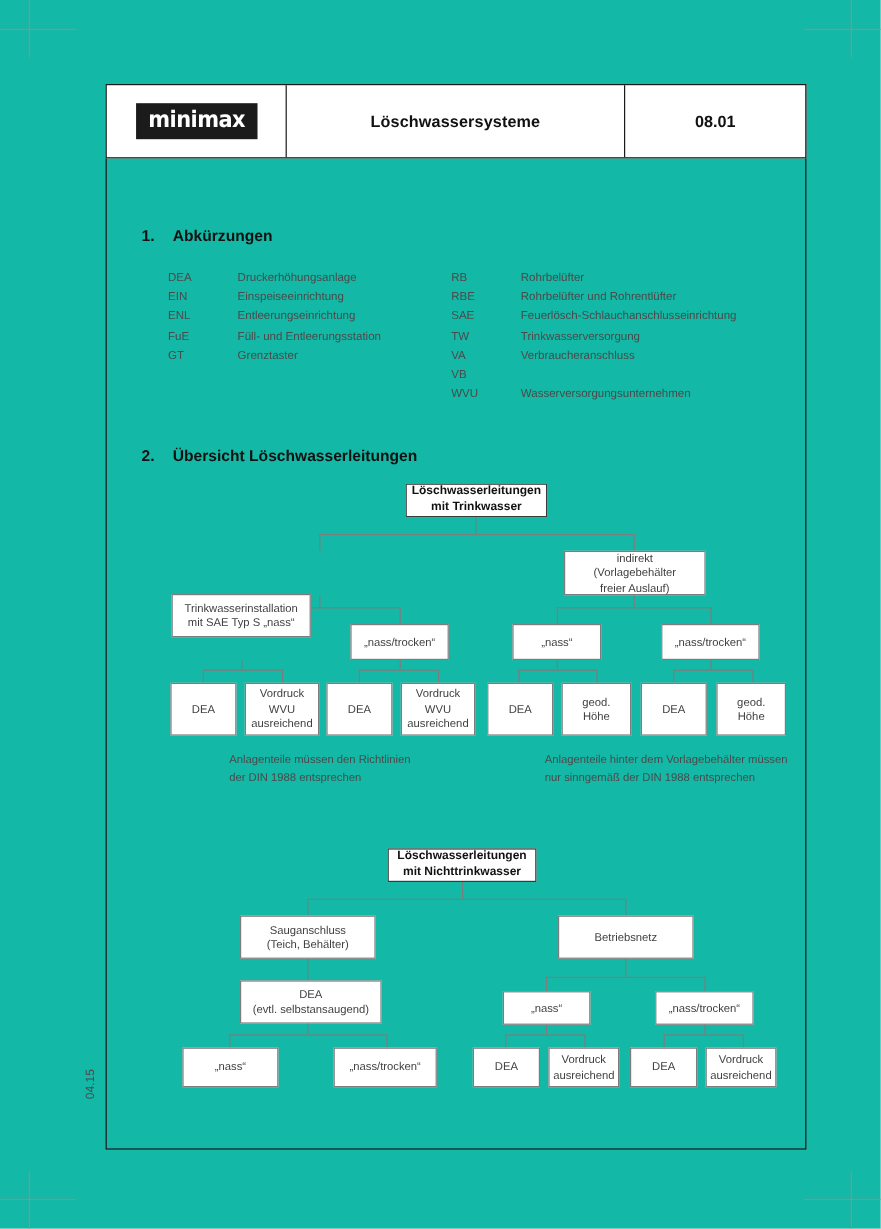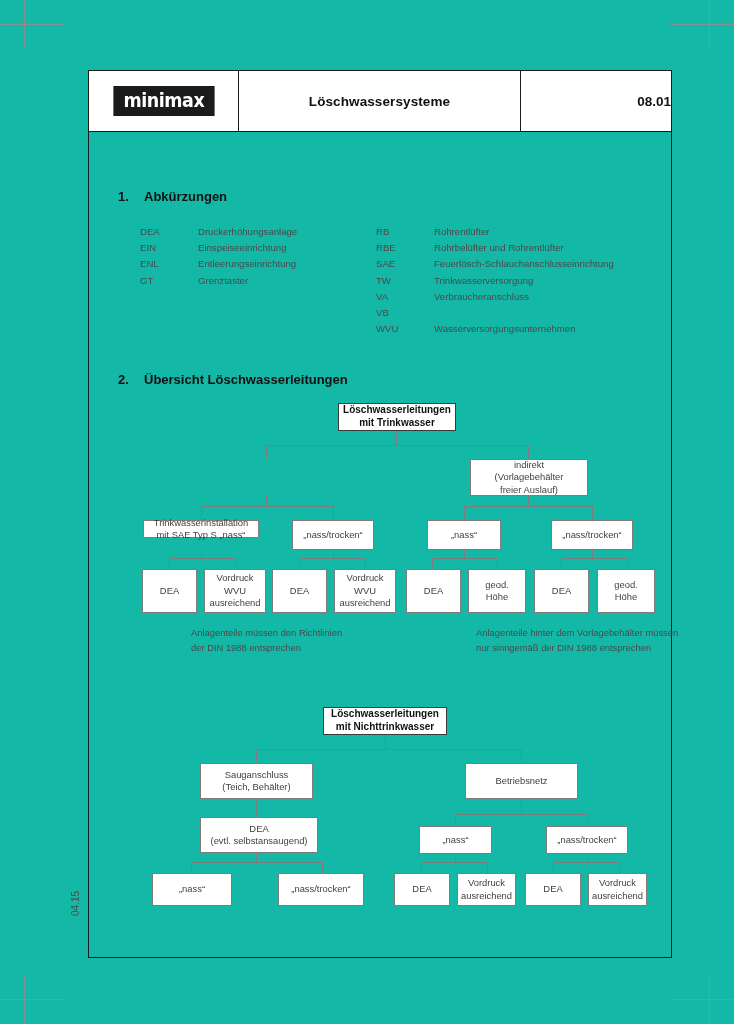--- a/index.html
+++ b/index.html
@@ -81,21 +81,21 @@
   .hdr-title-cell span {
     font-size: 13.5px;
     font-weight: bold;
     color: #111111;
     letter-spacing: 0.1px;
   }
   .hdr-code-cell {
     width: 150px;
     display: flex;
     align-items: center;
-    justify-content: flex-end;
+    justify-content: center;
     box-sizing: border-box;
   }
   .hdr-code-cell span {
     font-size: 13.5px;
     font-weight: bold;
     color: #111111;
   }
 
   
   .section-heading {
@@ -206,29 +206,33 @@
     </div>
     <div class="abbr-row">
       <div class="abbr-key">EIN</div>
       <div class="abbr-val">Einspeiseeinrichtung</div>
     </div>
     <div class="abbr-row">
       <div class="abbr-key">ENL</div>
       <div class="abbr-val">Entleerungseinrichtung</div>
     </div>
     <div class="abbr-row">
+      <div class="abbr-key">FuE</div>
+      <div class="abbr-val">Füll- und Entleerungsstation</div>
+    </div>
+    <div class="abbr-row">
       <div class="abbr-key">GT</div>
       <div class="abbr-val">Grenztaster</div>
     </div>
   </div>
 
   <div class="abbr-col" style="left:376px; top:224px; width:280px;">
     <div class="abbr-row">
       <div class="abbr-key">RB</div>
-      <div class="abbr-val">Rohrentlüfter</div>
+      <div class="abbr-val">Rohrbelüfter</div>
     </div>
     <div class="abbr-row">
       <div class="abbr-key">RBE</div>
       <div class="abbr-val">Rohrbelüfter und Rohrentlüfter</div>
     </div>
     <div class="abbr-row">
       <div class="abbr-key">SAE</div>
       <div class="abbr-val">Feuerlösch-Schlauchanschlusseinrichtung</div>
     </div>
     <div class="abbr-row">
@@ -264,21 +268,21 @@
   <div class="conn v" style="left:266px; top:496px; height:10px;"></div>
   <div class="conn h" style="left:201px; top:506px; width:132px;"></div>
   <div class="conn v" style="left:201px; top:506px; height:14px;"></div>
   <div class="conn v" style="left:333px; top:506px; height:14px;"></div>
 
   <div class="conn v" style="left:528px; top:496px; height:10px;"></div>
   <div class="conn h" style="left:464px; top:506px; width:128px;"></div>
   <div class="conn v" style="left:464px; top:506px; height:14px;"></div>
   <div class="conn v" style="left:592px; top:506px; height:14px;"></div>
 
-  <div class="node" style="left:143px; top:520px; width:116px; height:18px;">Trinkwasserinstallation<br>mit SAE Typ S „nass“</div>
+  <div class="node" style="left:143px; top:495px; width:116px; height:36px;">Trinkwasserinstallation<br>mit SAE Typ S „nass“</div>
   <div class="node" style="left:292px; top:520px; width:82px; height:30px;">„nass/trocken“</div>
   <div class="node" style="left:427px; top:520px; width:74px; height:30px;">„nass“</div>
   <div class="node" style="left:551px; top:520px; width:82px; height:30px;">„nass/trocken“</div>
 
   <div class="conn v" style="left:201px; top:550px; height:8px;"></div>
   <div class="conn h" style="left:169px; top:558px; width:66px;"></div>
   <div class="conn v" style="left:169px; top:558px; height:11px;"></div>
   <div class="conn v" style="left:235px; top:558px; height:11px;"></div>
 
   <div class="conn v" style="left:333px; top:550px; height:8px;"></div>
@@ -299,21 +303,21 @@
   <div class="node" style="left:142px; top:569px; width:55px; height:44px;">DEA</div>
   <div class="node" style="left:204px; top:569px; width:62px; height:44px;">Vordruck<br>WVU<br>ausreichend</div>
   <div class="node" style="left:272px; top:569px; width:55px; height:44px;">DEA</div>
   <div class="node" style="left:334px; top:569px; width:62px; height:44px;">Vordruck<br>WVU<br>ausreichend</div>
   <div class="node" style="left:406px; top:569px; width:55px; height:44px;">DEA</div>
   <div class="node" style="left:468px; top:569px; width:58px; height:44px;">geod.<br>Höhe</div>
   <div class="node" style="left:534px; top:569px; width:55px; height:44px;">DEA</div>
   <div class="node" style="left:597px; top:569px; width:58px; height:44px;">geod.<br>Höhe</div>
 
   <div class="note" style="left:143px; top:625px;">Anlagenteile müssen den Richtlinien<br>der DIN 1988 entsprechen</div>
-  <div class="note" style="left:428px; top:625px;">Anlagenteile hinter dem Vorlagebehälter müssen<br>nur sinngemäß der DIN 1988 entsprechen</div>
+  <div class="note" style="left:406px; top:625px;">Anlagenteile hinter dem Vorlagebehälter müssen<br>nur sinngemäß der DIN 1988 entsprechen</div>
 
   <div class="node root" style="left:323px; top:707px; width:124px; height:28px;">Löschwasserleitungen<br>mit Nichttrinkwasser</div>
 
   <div class="conn v" style="left:385px; top:735px; height:14px;"></div>
   <div class="conn h" style="left:256px; top:749px; width:265px;"></div>
   <div class="conn v" style="left:256px; top:749px; height:14px;"></div>
   <div class="conn v" style="left:521px; top:749px; height:14px;"></div>
 
   <div class="node" style="left:200px; top:763px; width:113px; height:36px;">Sauganschluss<br>(Teich, Behälter)</div>
   <div class="node" style="left:465px; top:763px; width:113px; height:36px;">Betriebsnetz</div>

